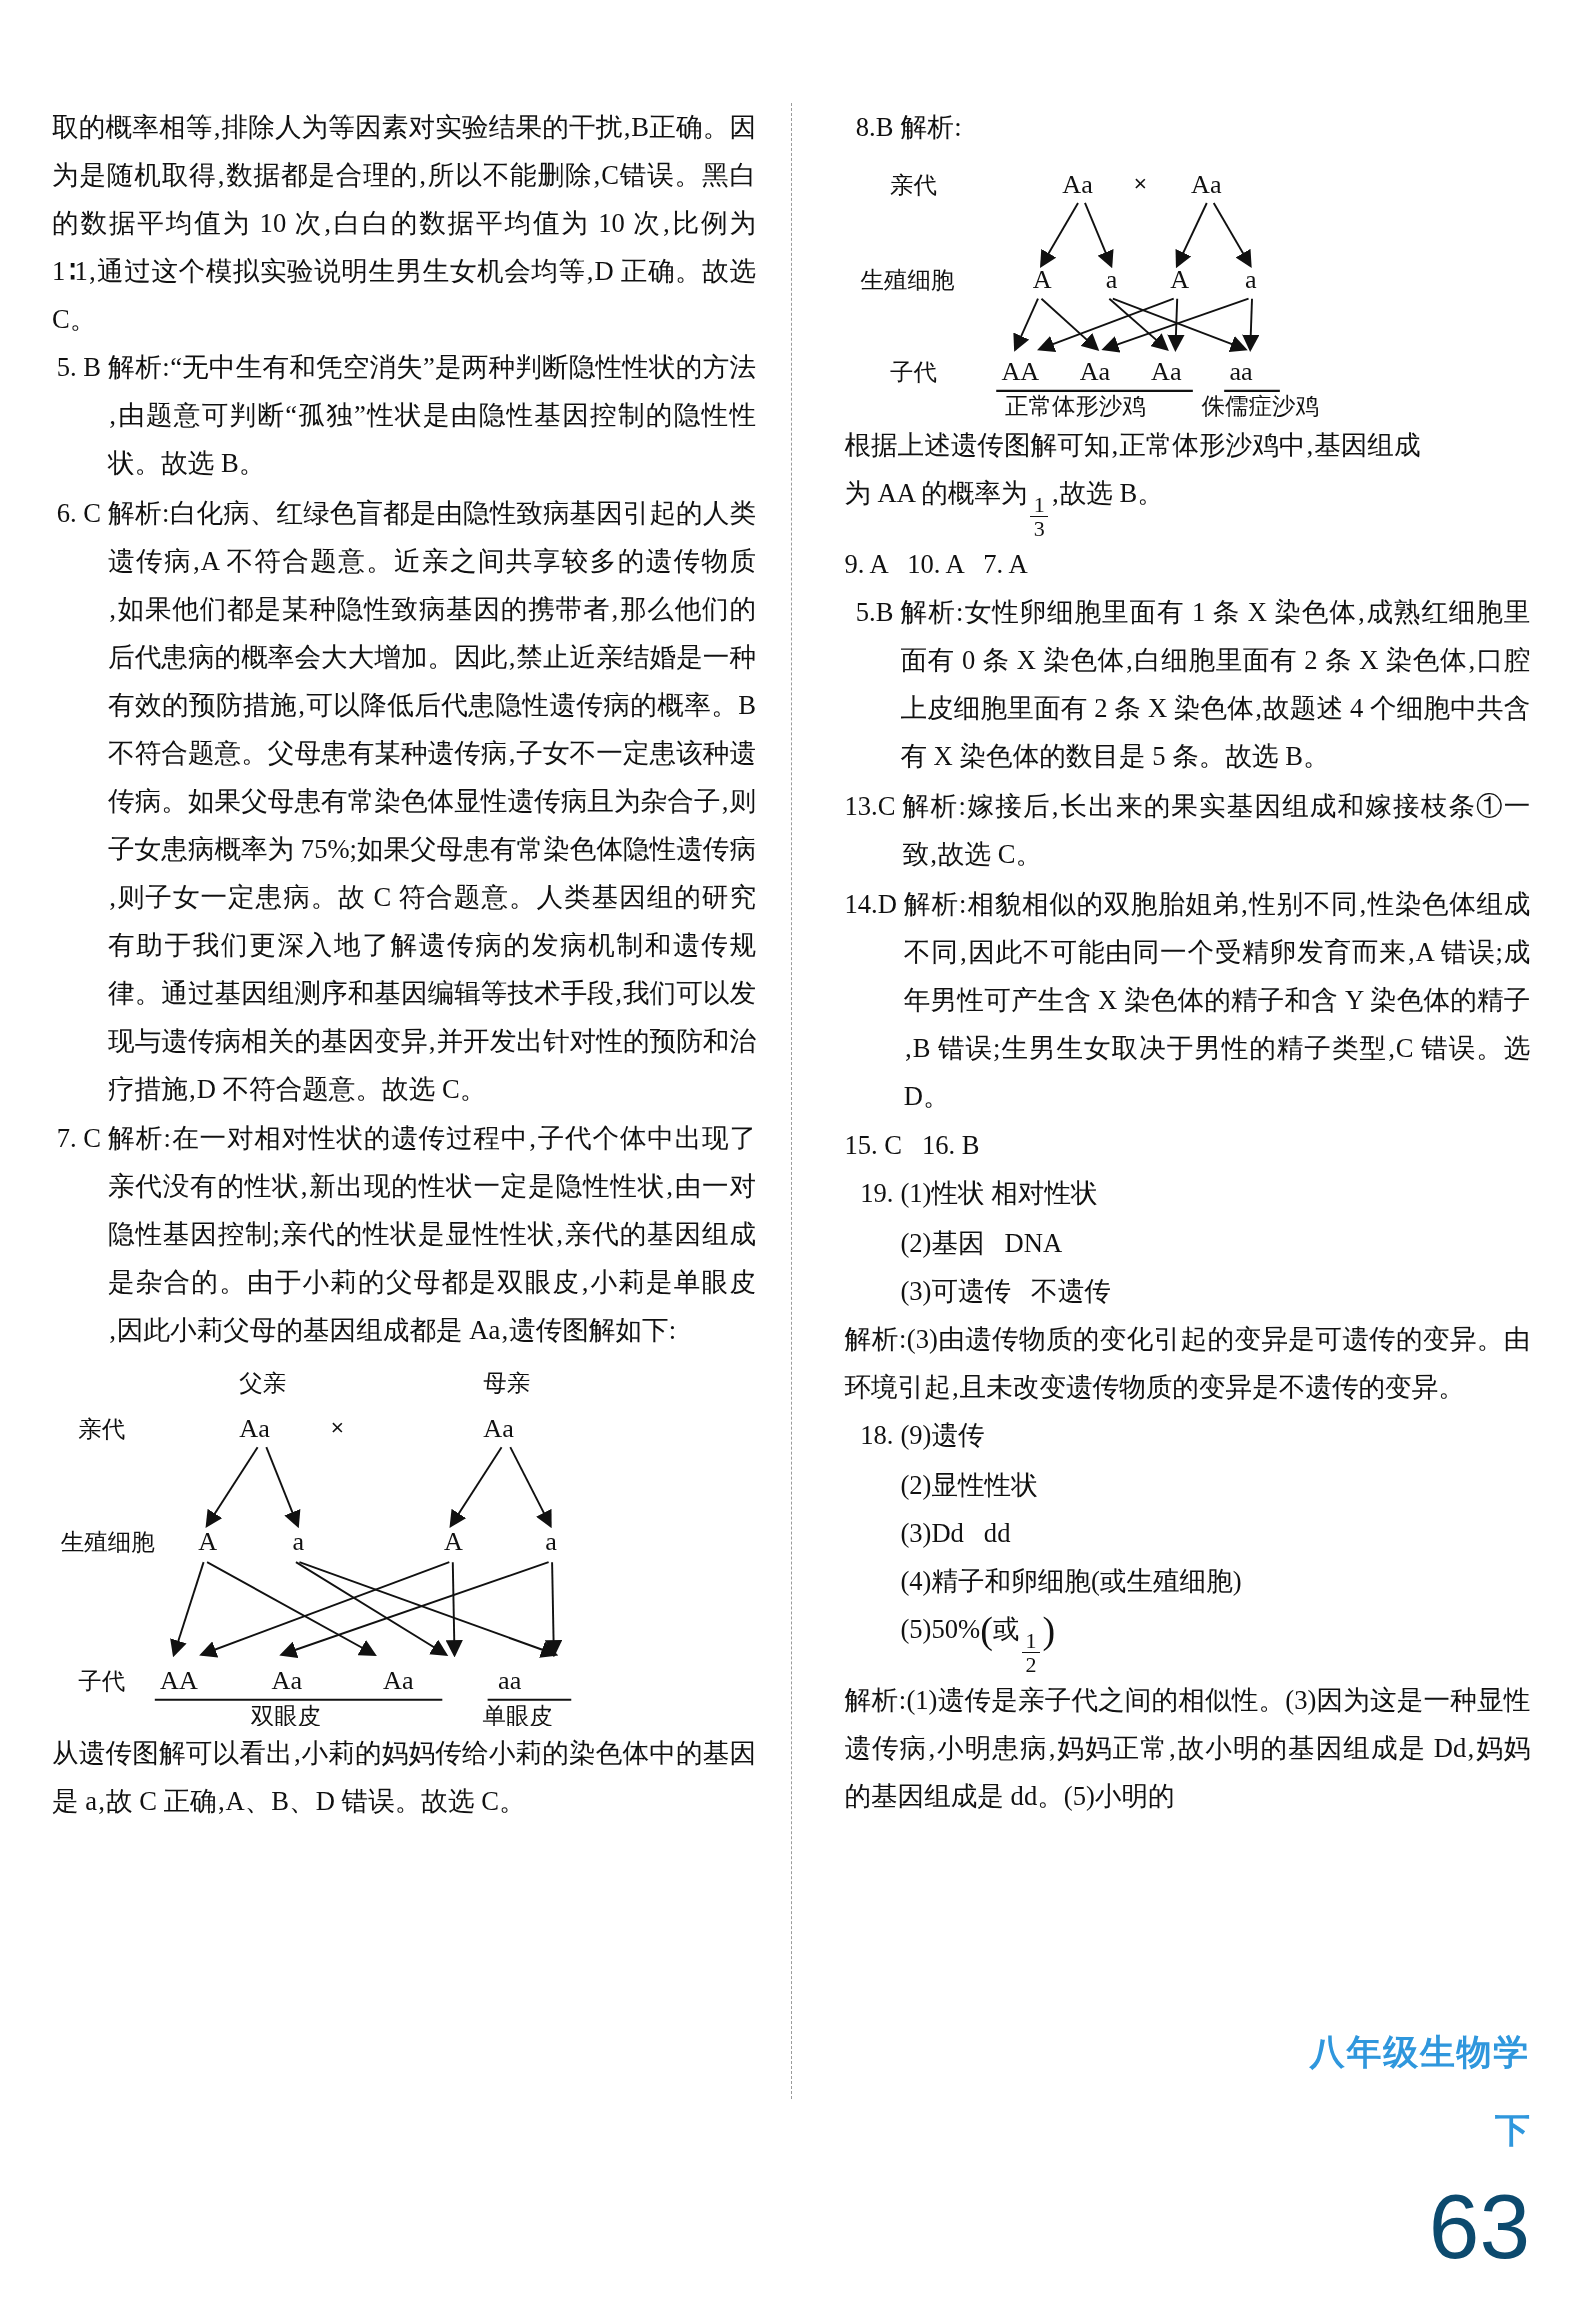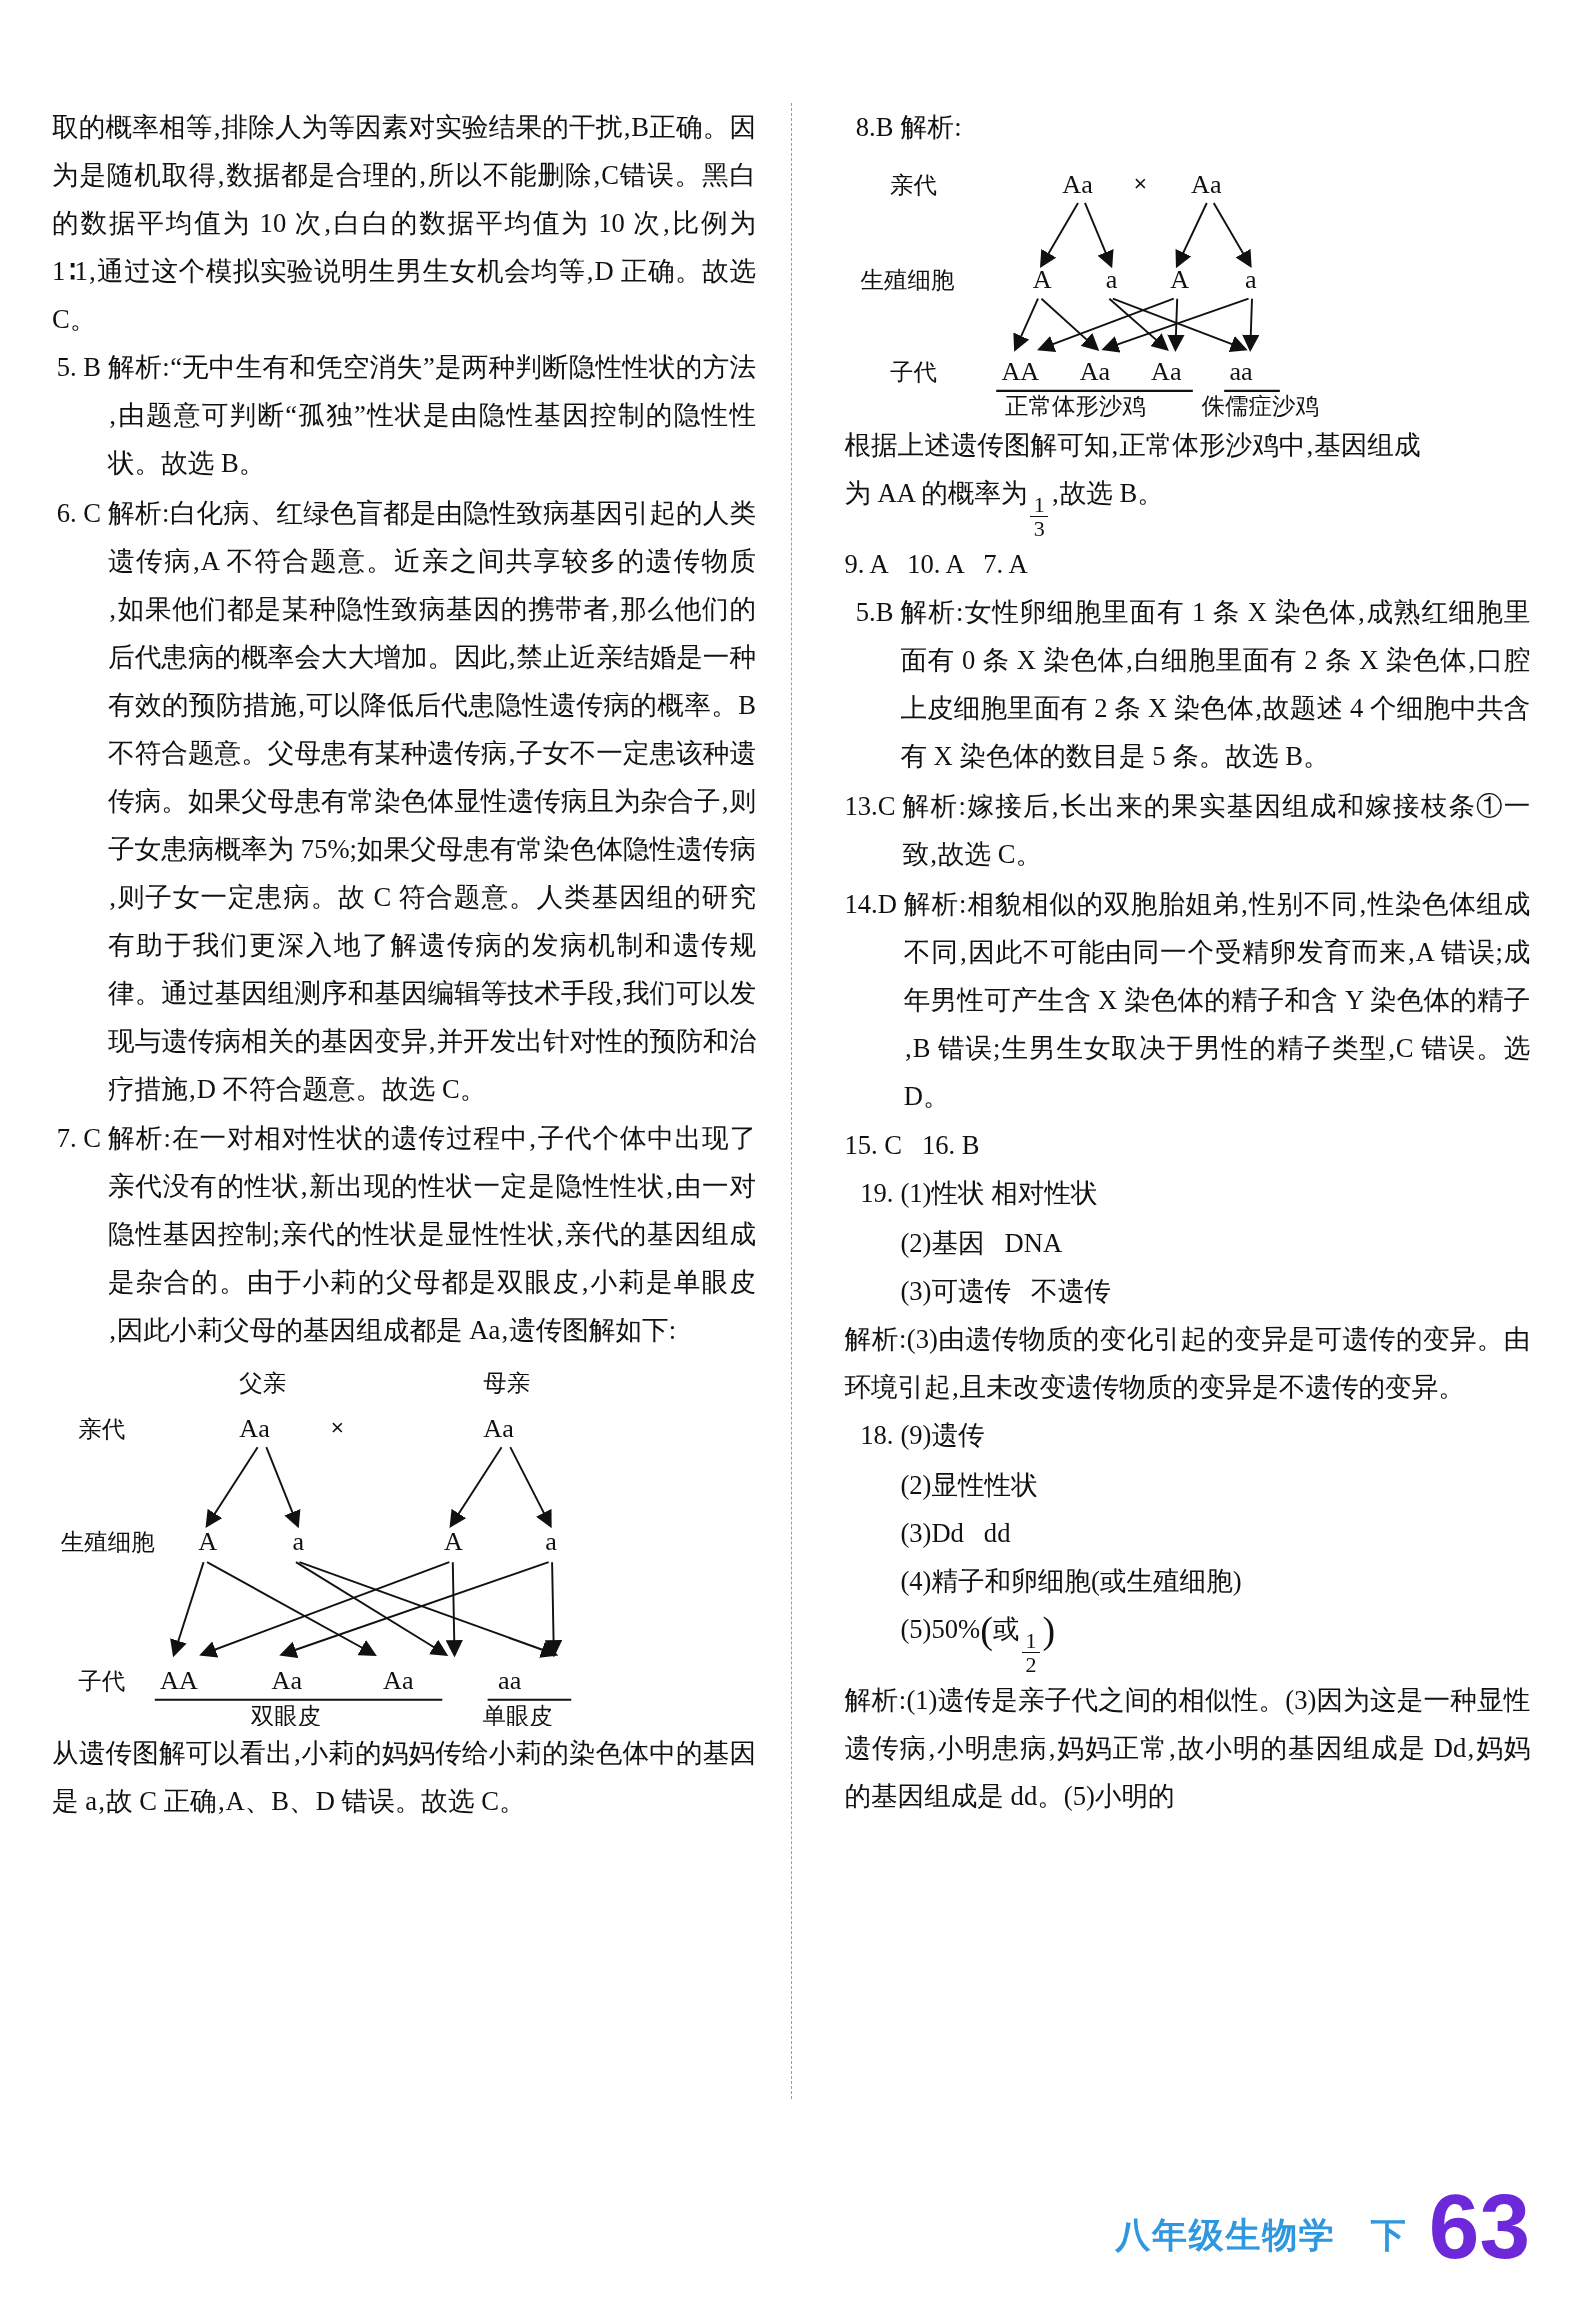--- a/index.html
+++ b/index.html
@@ -126,42 +126,43 @@
 
   
   .footer{
     position:absolute;
     left:0;right:54px;
     bottom:51px;
     display:flex;
     align-items:flex-end;
     justify-content:flex-end;
     gap:23px;
+    flex-direction:column;
   }
   .footer .ftxt{
     font-family:"Liberation Sans","DejaVu Sans",sans-serif;
     font-weight:bold;
     font-size:35px;
     color:#2f97dd;
     letter-spacing:1.7px;
     padding-bottom:8.7px;
   }
   .footer .fxia{
     font-family:"Liberation Sans","DejaVu Sans",sans-serif;
     font-weight:bold;
     font-size:35px;
     color:#2f97dd;
     padding-bottom:8.7px;
     padding-left:12.2px;
   }
   .footer .fnum{
     font-family:"Liberation Sans","DejaVu Sans",sans-serif;
-    font-weight:bold;
+    font-weight:normal;
     font-size:91px;
-    color:#6d28d9;
+    color:#0c4a6e;
     line-height:0.9;
   }
 </style>
 </head>
 <body>
 
 <div class="page">
   <div class="columns">
 
     <div class="col col-left">

